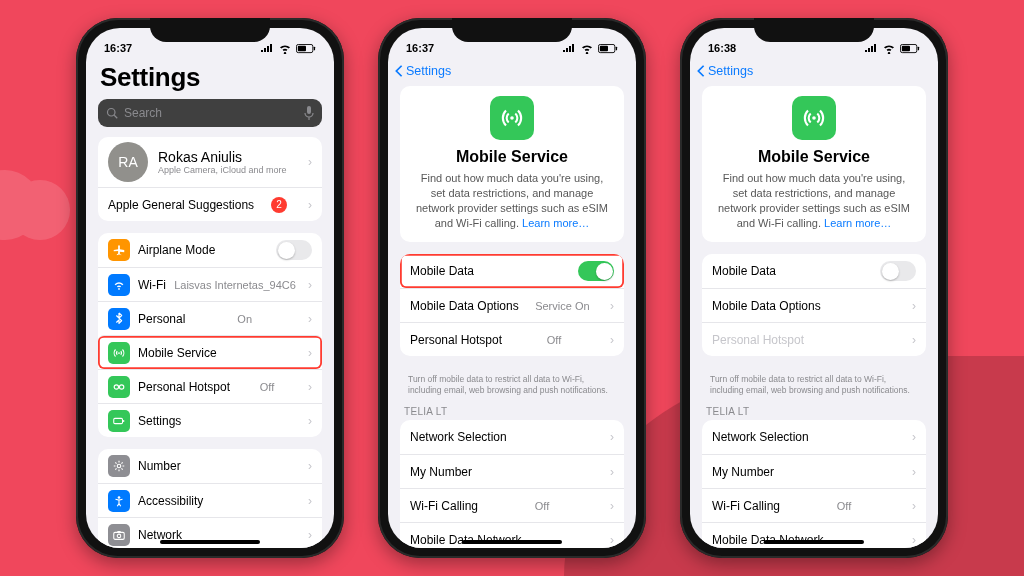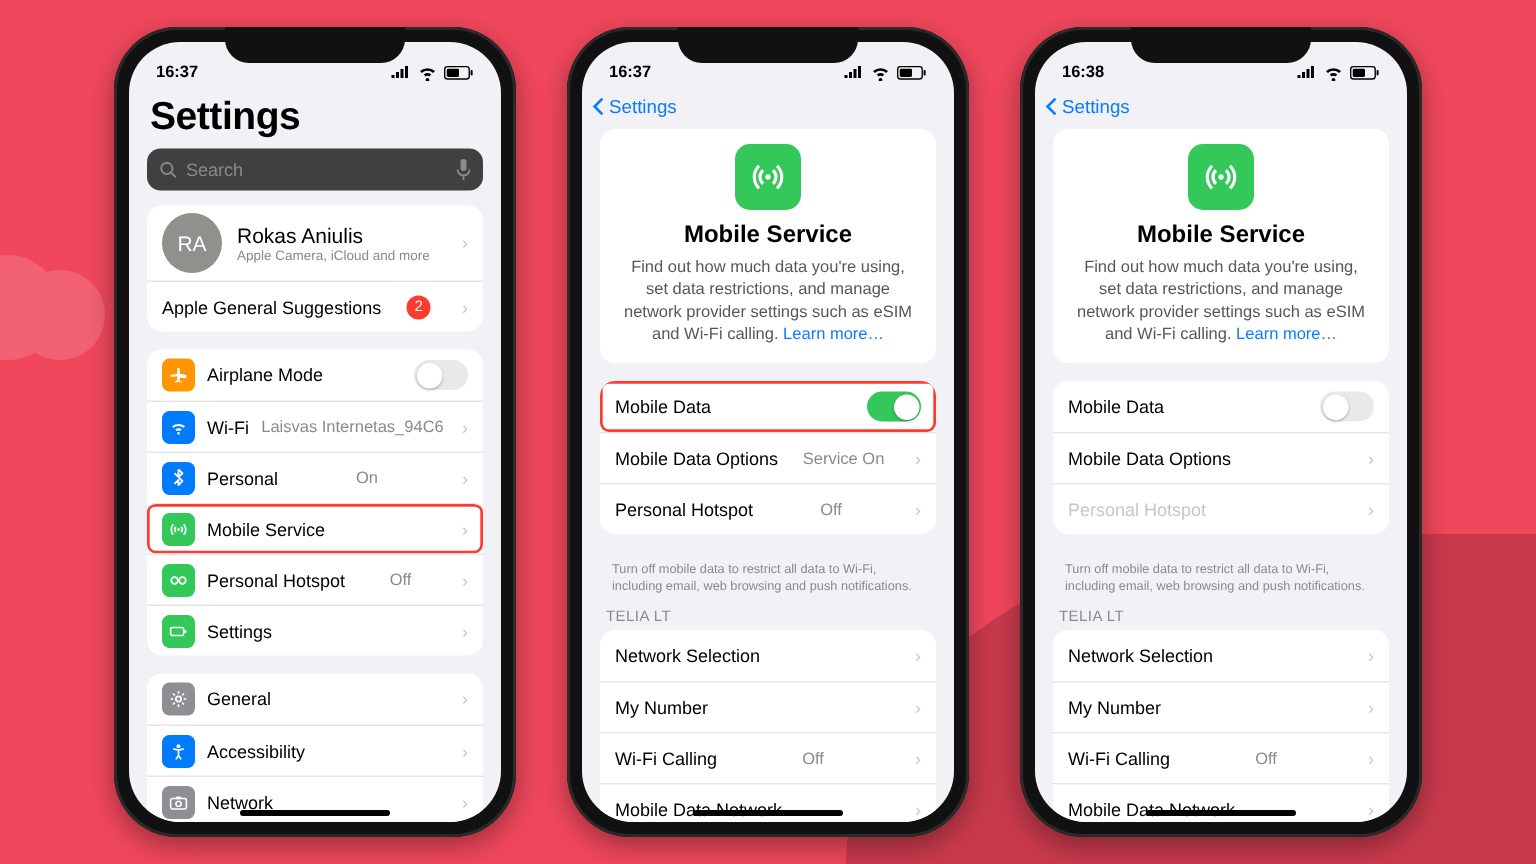--- a/index.html
+++ b/index.html
@@ -306,21 +306,21 @@
         </div>
 
         <div class="card">
           <div class="row">
             <div class="icon-sq" style="background:#8e8e93">
                 <svg viewBox="0 0 16 16">
                   <circle cx="8" cy="8" r="2" fill="none" stroke="#fff" stroke-width="1.3"></circle>
                   <path d="M8 2v2M8 12v2M2 8h2M12 8h2M3.8 3.8l1.4 1.4M10.8 10.8l1.4 1.4M3.8 12.2l1.4-1.4M10.8 5.2l1.4-1.4" stroke="#fff" stroke-width="1.3"></path>
                 </svg>
               </div>
-            <span class="label">General</span>
+            <span class="label">Number</span>
             <span class="chev">›</span>
           </div>
           <div class="row">
             <div class="icon-sq" style="background:#007aff">
                 <svg viewBox="0 0 16 16">
                   <circle cx="8" cy="4" r="1.5" fill="#fff"></circle>
                   <path d="M4 6l4 1 4-1M8 7v4M8 11l-2 3M8 11l2 3" stroke="#fff" stroke-width="1.3" fill="none"></path>
                 </svg>
               </div>
             <span class="label">Accessibility</span>

